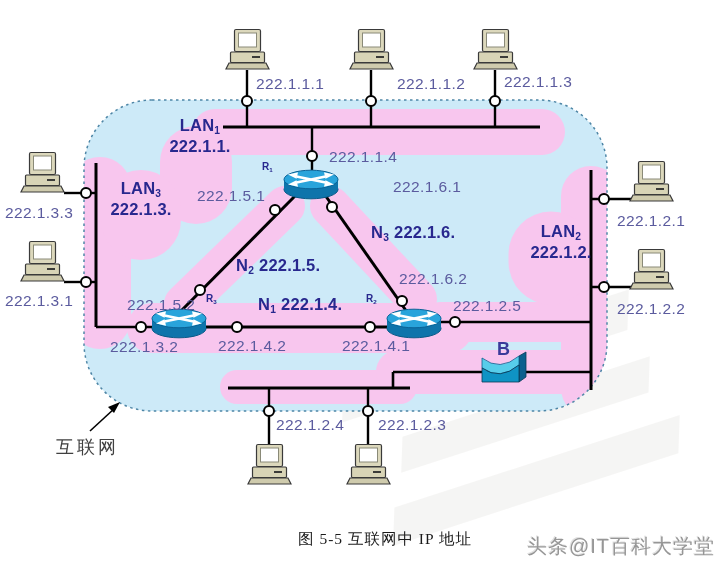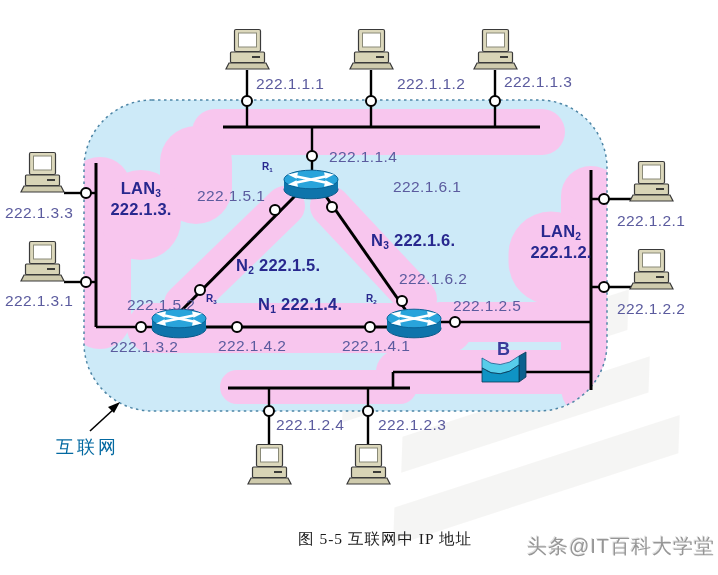--- a/index.html
+++ b/index.html
@@ -8,21 +8,21 @@
   svg{position:absolute;left:0;top:0;}
   .lbl{position:absolute;white-space:nowrap;line-height:1.05;}
   .ip{font-size:15.5px;color:#5b5b9e;letter-spacing:0.4px;}
   .net{font-size:16.5px;font-weight:bold;color:#28288e;letter-spacing:0.2px;}
   .rlabel{font-size:10px;font-weight:bold;color:#28288e;}
   .blabel{font-size:18px;font-weight:bold;color:#3a3a9a;}
   .sub{font-size:0.62em;vertical-align:-0.25em;}
   .netnum{margin-left:5px;}
   .lanblock{text-align:center;width:86px;}
   .lanblock .lan-net{margin-top:2px;}
-  .inet{font-size:18px;color:#0369a1;letter-spacing:3px;}
+  .inet{font-size:18px;color:#404040;letter-spacing:3px;}
   .caption{font-family:"Liberation Serif","DejaVu Serif",serif;font-size:15.5px;color:#1a1a1a;
            letter-spacing:1px;width:290px;text-align:center;}
   .wmark{font-size:20px;color:#969696;letter-spacing:1px;
          text-shadow:1px 1px 0 #ffffff,-1px -1px 0 #e2e2e2;}
   .ghost{position:absolute;left:340px;top:300px;width:360px;height:260px;
          transform:rotate(-18deg);opacity:0.06;pointer-events:none;}
   .ghost .bar{position:absolute;background:#6b6452;}
 </style>
 </head>
 <body>
@@ -163,36 +163,40 @@
   <div class="lbl ip" style="left:329px;top:149px;">222.1.1.4</div>
   <div class="lbl ip" style="left:197px;top:188px;">222.1.5.1</div>
   <div class="lbl ip" style="left:345px;top:179px;margin-left:48px;">222.1.6.1</div>
   <div class="lbl ip" style="left:127px;top:261px;margin-top:36px;">222.1.5.2</div>
   <div class="lbl ip" style="left:399px;top:271px;">222.1.6.2</div>
   <div class="lbl ip" style="left:110px;top:339px;">222.1.3.2</div>
   <div class="lbl ip" style="left:218px;top:338px;">222.1.4.2</div>
   <div class="lbl ip" style="left:342px;top:338px;">222.1.4.1</div>
   <div class="lbl ip" style="left:453px;top:298px;">222.1.2.5</div>
 
+  <div class="lbl net lanblock" style="left:157px;top:117px;">
+    <div class="lan-name"><span>LAN</span><span class="sub">1</span></div>
+    <div class="lan-net">222.1.1.</div>
+  </div>
   <div class="lbl net lanblock" style="left:98px;top:180px;">
     <div class="lan-name"><span>LAN</span><span class="sub">3</span></div>
     <div class="lan-net">222.1.3.</div>
   </div>
   <div class="lbl net lanblock" style="left:518px;top:223px;">
     <div class="lan-name"><span>LAN</span><span class="sub">2</span></div>
     <div class="lan-net">222.1.2.</div>
   </div>
 
   <div class="lbl net" style="left:258px;top:296px;">
     <span>N</span><span class="sub">1</span><span class="netnum">222.1.4.</span>
   </div>
   <div class="lbl net" style="left:236px;top:257px;">
     <span>N</span><span class="sub">2</span><span class="netnum">222.1.5.</span>
   </div>
-  <div class="lbl net" style="left:371px;top:232px;">
+  <div class="lbl net" style="left:371px;top:224px;">
     <span>N</span><span class="sub">3</span><span class="netnum">222.1.6.</span>
   </div>
 
   <div class="lbl rlabel" style="left:262px;top:162px;">
     <span>R</span><span class="sub">1</span>
   </div>
   <div class="lbl rlabel" style="left:206px;top:294px;">
     <span>R</span><span class="sub">3</span>
   </div>
   <div class="lbl rlabel" style="left:366px;top:294px;">

